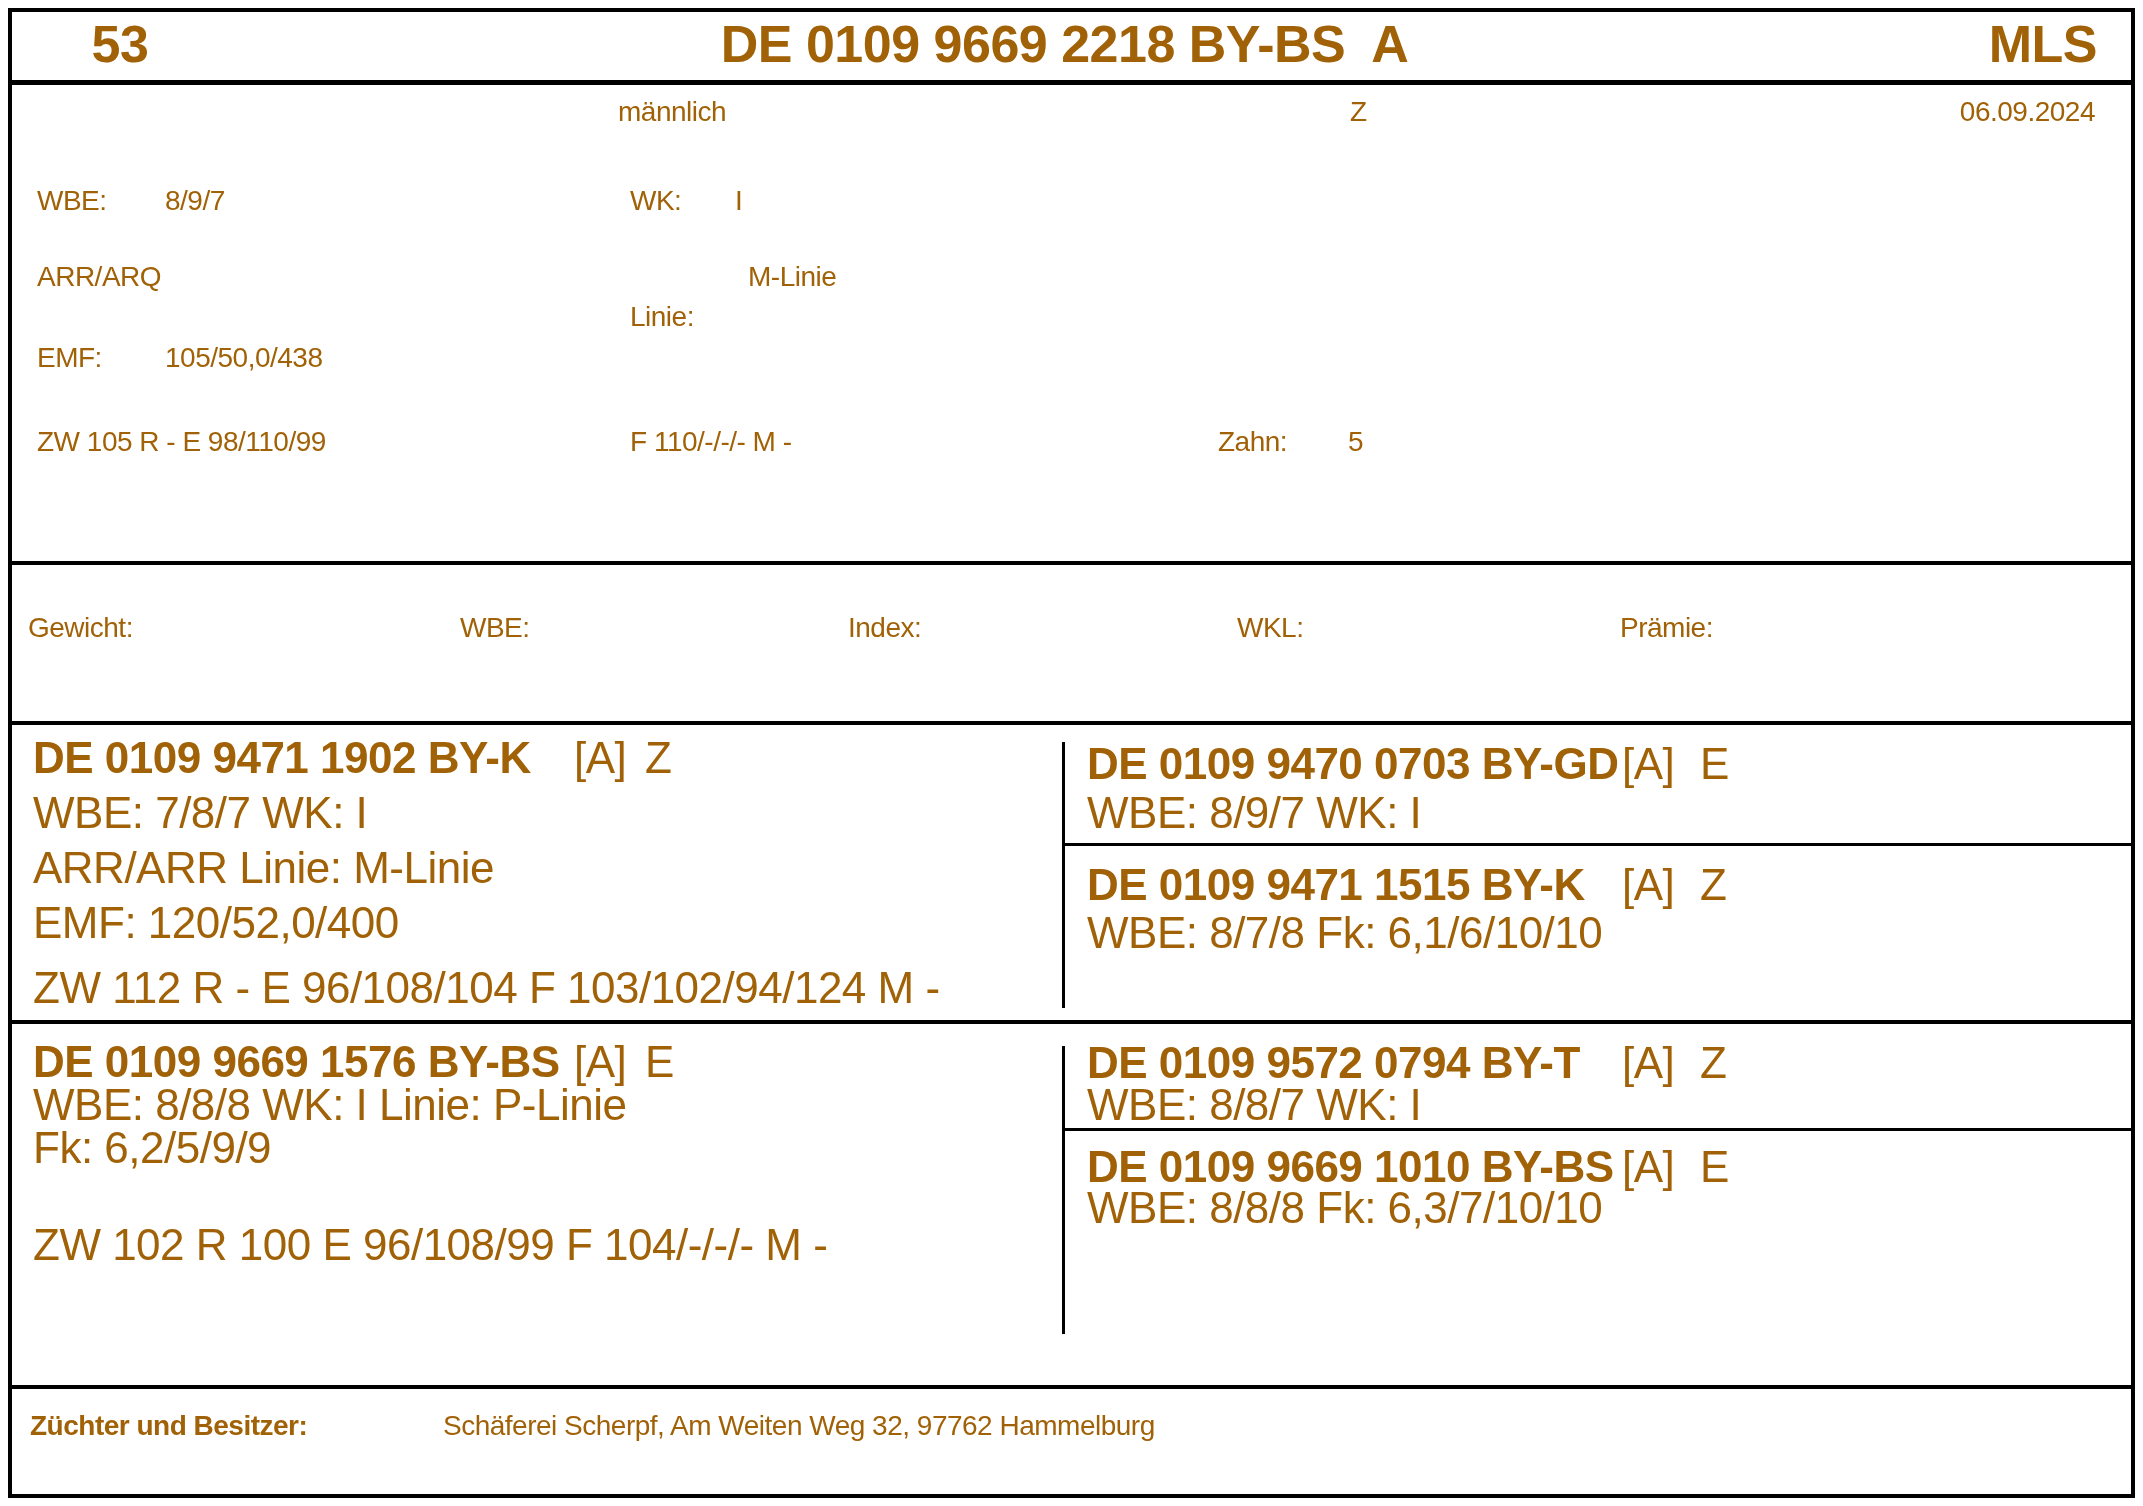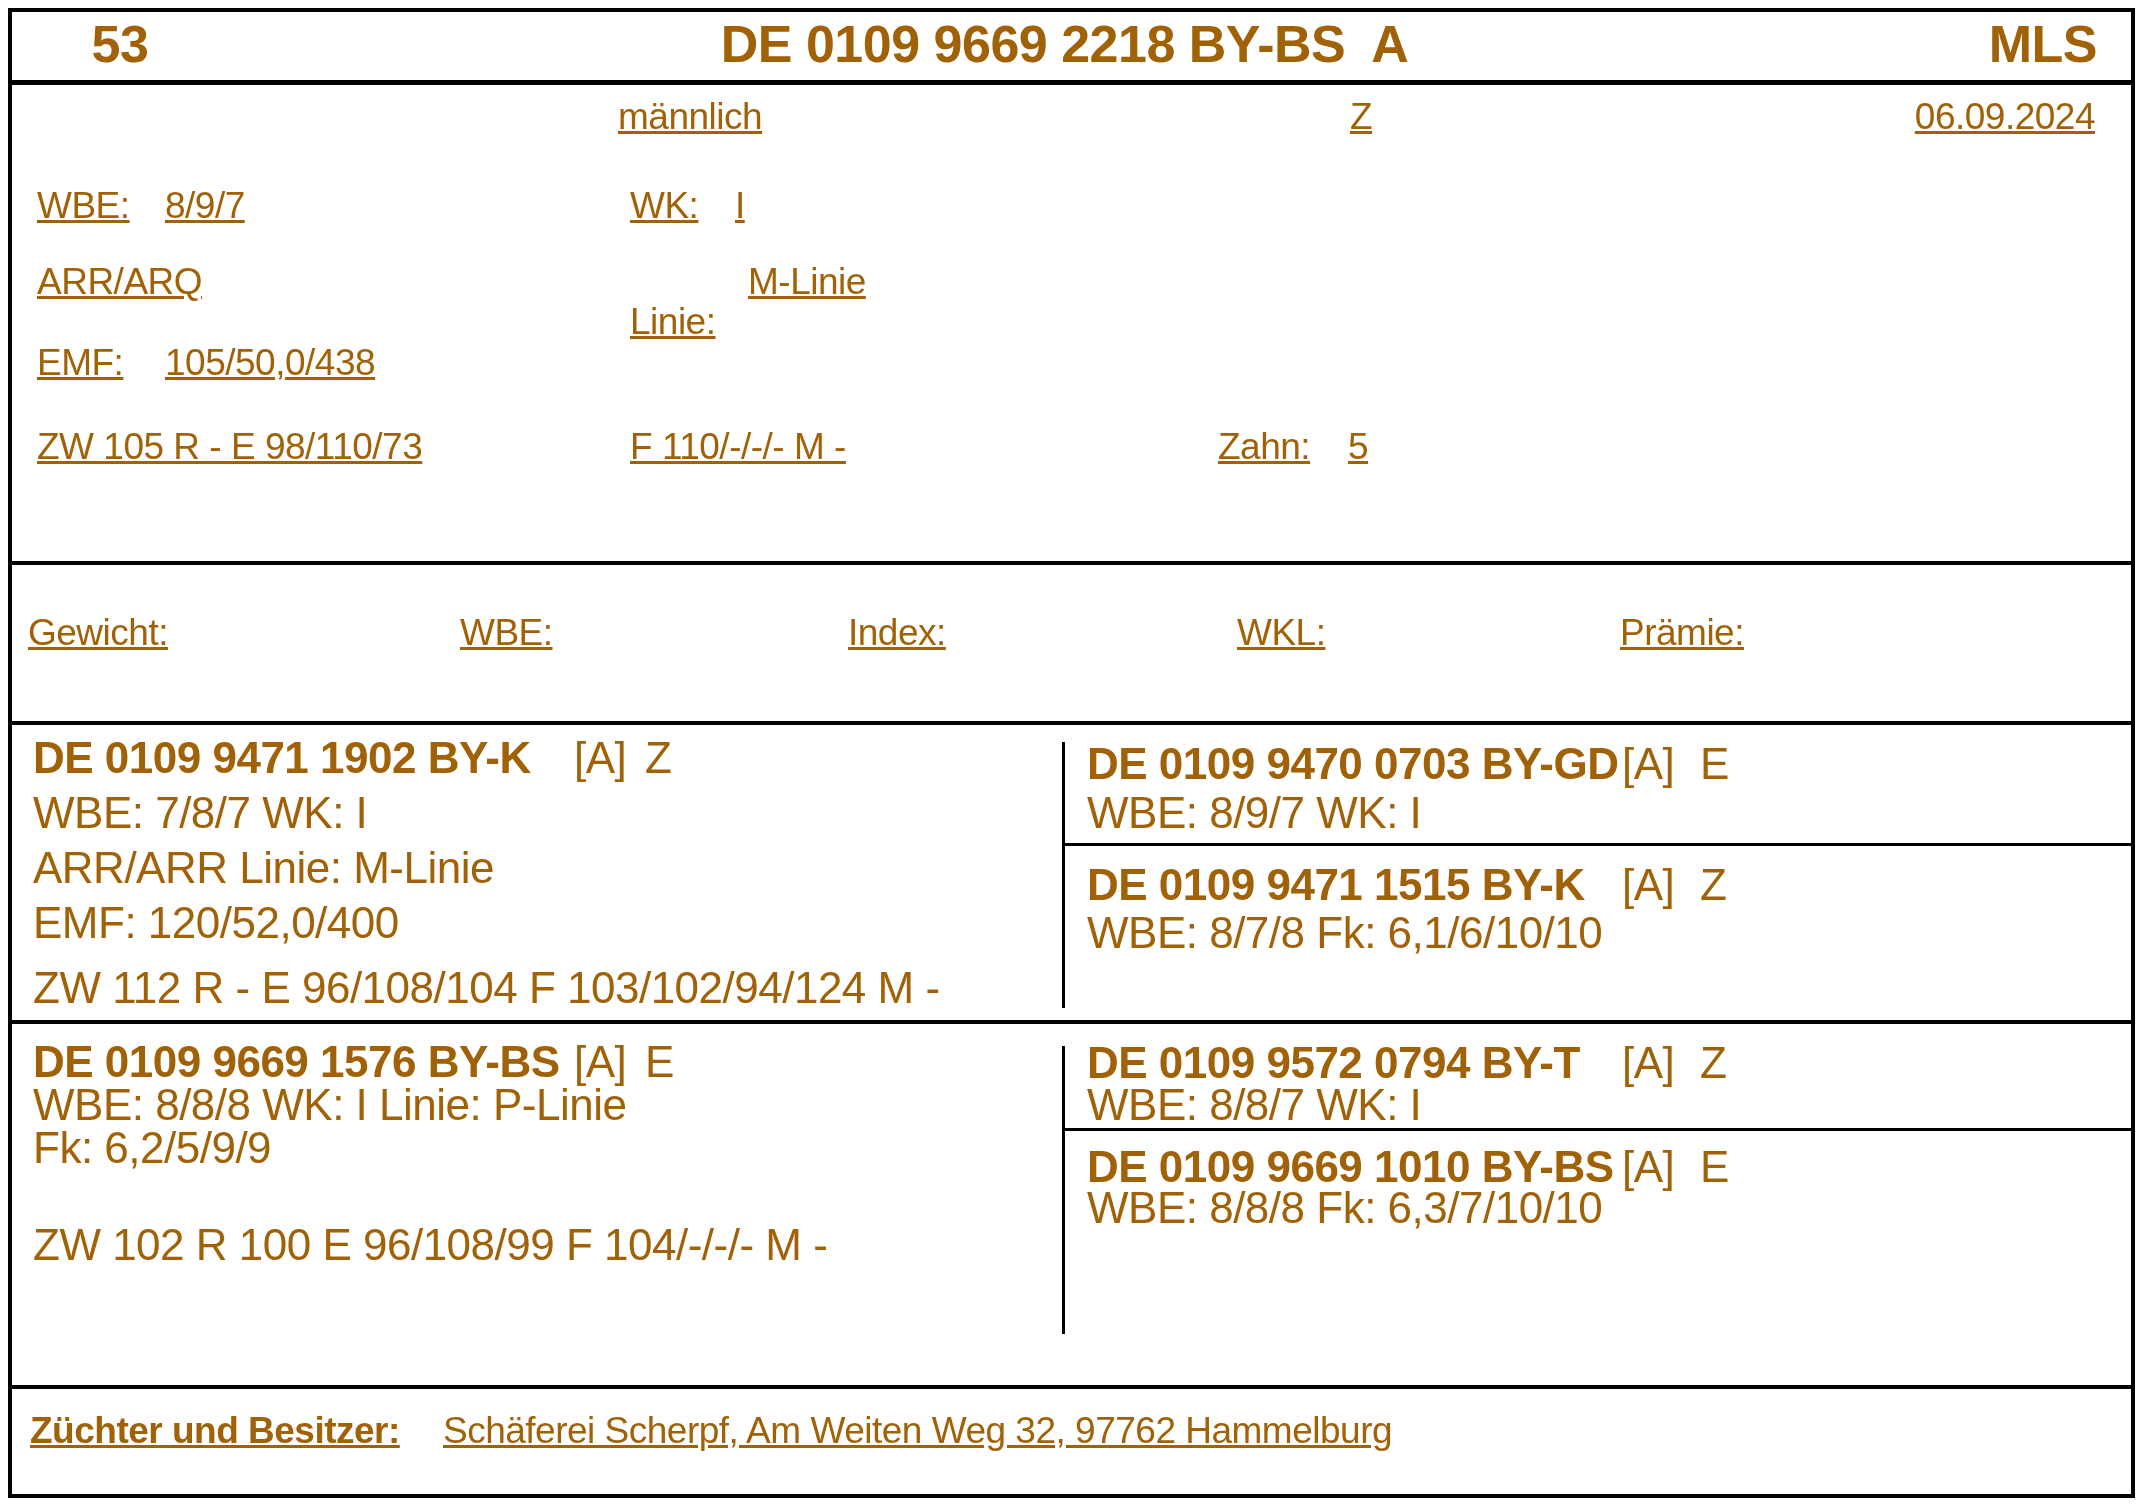--- a/index.html
+++ b/index.html
@@ -18,21 +18,21 @@
     box-sizing:border-box;
   }
   .t{
     position:absolute;
     line-height:1;
     white-space:pre;
     letter-spacing:-0.5px;
   }
   .b{font-weight:bold;}
   .fs-h{font-size:52px;}
-  .fs-b{font-size:37px;text-decoration:underline;}
+  .fs-b{font-size:28px;}
   .fs-p{font-size:44px;}
   .hline{position:absolute;background:#000;height:4px;}
   .vline{position:absolute;background:#000;width:3px;}
 </style>
 </head>
 <body>
 
 <div class="canvas">
 
   <div class="page-border"></div>
@@ -51,21 +51,21 @@
   <div class="t fs-b" style="left:630px;top:187px;">WK:</div>
   <div class="t fs-b" style="left:735px;top:187px;">I</div>
 
   <div class="t fs-b" style="left:37px;top:263px;">ARR/ARQ</div>
   <div class="t fs-b" style="left:630px;top:263px;margin-top:40px;">Linie:</div>
   <div class="t fs-b" style="left:748px;top:263px;">M-Linie</div>
 
   <div class="t fs-b" style="left:37px;top:344px;">EMF:</div>
   <div class="t fs-b" style="left:165px;top:344px;">105/50,0/438</div>
 
-  <div class="t fs-b" style="left:37px;top:428px;">ZW 105 R - E 98/110/73</div>
+  <div class="t fs-b" style="left:37px;top:428px;">ZW 105 R - E 98/110/99</div>
   <div class="t fs-b" style="left:630px;top:428px;">F 110/-/-/- M -</div>
   <div class="t fs-b" style="left:1218px;top:428px;">Zahn:</div>
   <div class="t fs-b" style="left:1348px;top:428px;">5</div>
 
   <div class="hline" style="left:8px;top:561px;width:2127px;"></div>
   <div class="t fs-b" style="left:28px;top:614px;">Gewicht:</div>
   <div class="t fs-b" style="left:460px;top:614px;">WBE:</div>
   <div class="t fs-b" style="left:848px;top:614px;">Index:</div>
   <div class="t fs-b" style="left:1237px;top:614px;">WKL:</div>
   <div class="t fs-b" style="left:1620px;top:614px;">Prämie:</div>

